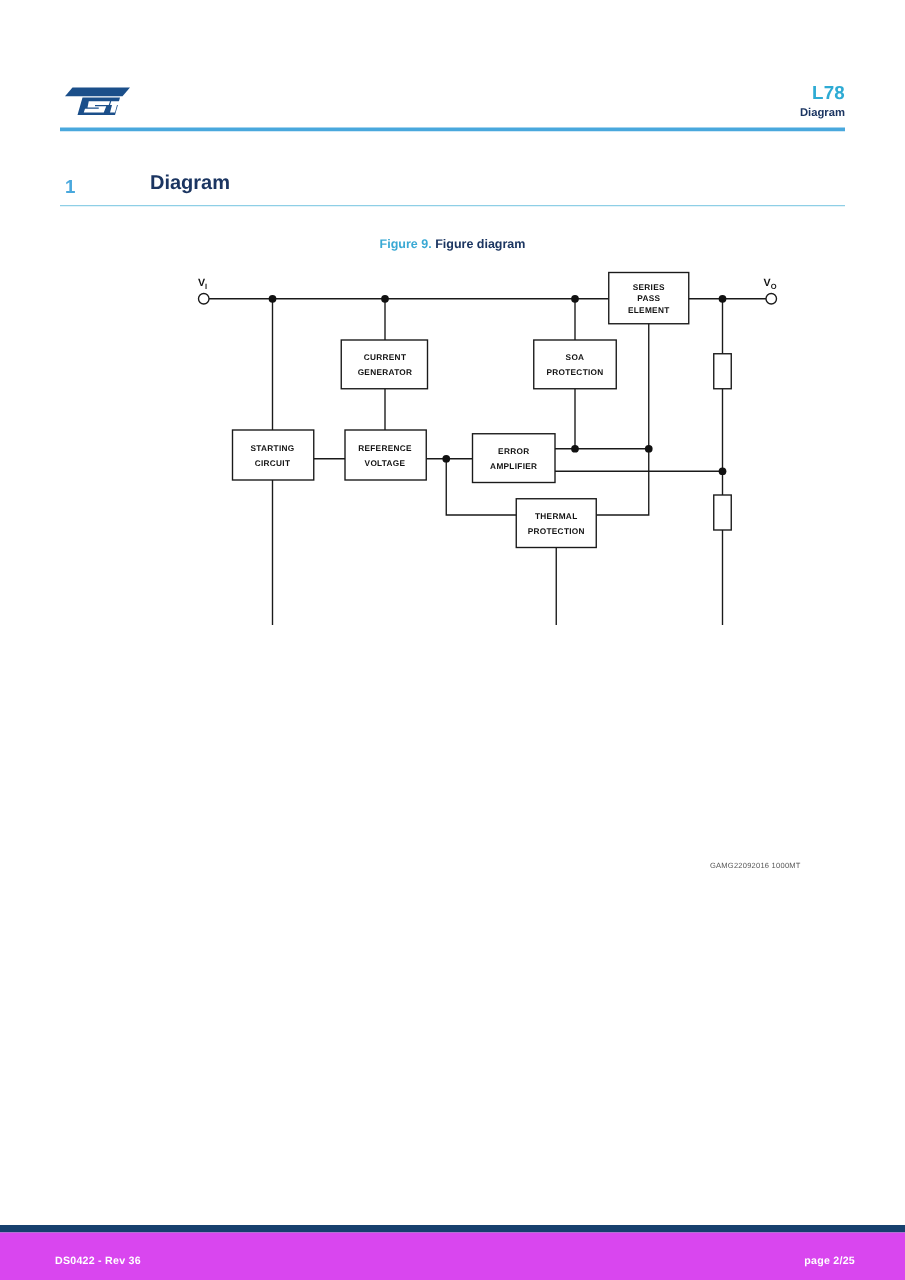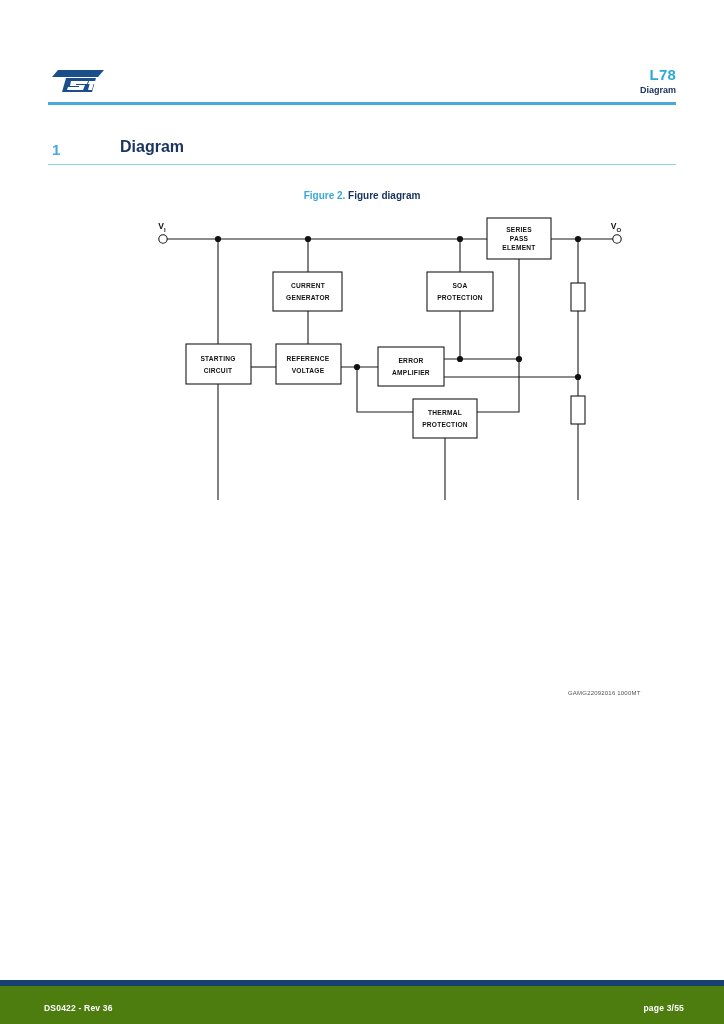--- a/index.html
+++ b/index.html
@@ -147,21 +147,21 @@
     width: 724px;
     height: 6px;
     background: #17406e;
   }
   #footer-band {
     position: absolute;
     left: 0;
     top: 6px;
     width: 724px;
     height: 38px;
-    background: #4d7c0f;
+    background: #d946ef;
   }
   #footer-doc-id {
     position: absolute;
     left: 44px;
     top: 17px;
     font-size: 8.5px;
     font-weight: bold;
     color: #ffffff;
     letter-spacing: 0.2px;
   }
@@ -241,21 +241,21 @@
   <div id="header-rule"></div>
 </div>
 
 <div id="section-block">
   <span id="section-number">1</span>
   <span id="section-title">Diagram</span>
   <div id="section-rule"></div>
 </div>
 
 <div id="figure-caption">
-  <span class="fig-label">Figure 2.</span>
+  <span class="fig-label">Figure 9.</span>
   <span class="fig-name">Figure diagram</span>
 </div>
 
 <div id="figure-area">
   <svg id="block-diagram-svg" width="724" height="290" viewBox="0 0 724 290">
 
     <path class="wire" d="M167,29 L487,29"></path>
 
     <path class="wire" d="M551,29 L613,29"></path>
 
@@ -353,15 +353,15 @@
     <text class="tiny-code" x="589" y="354.2" fill="#ffffff">CS22390</text>
   </svg>
 
   <div id="figure-ref-code">GAMG22092016 1000MT</div>
 </div>
 
 <div id="page-footer">
   <div id="footer-rule-dark"></div>
   <div id="footer-band">
     <span id="footer-doc-id">DS0422 - Rev 36</span>
-    <span id="footer-page-number">page 3/55</span>
+    <span id="footer-page-number">page 2/25</span>
   </div>
 </div>
 
 </body></html>

